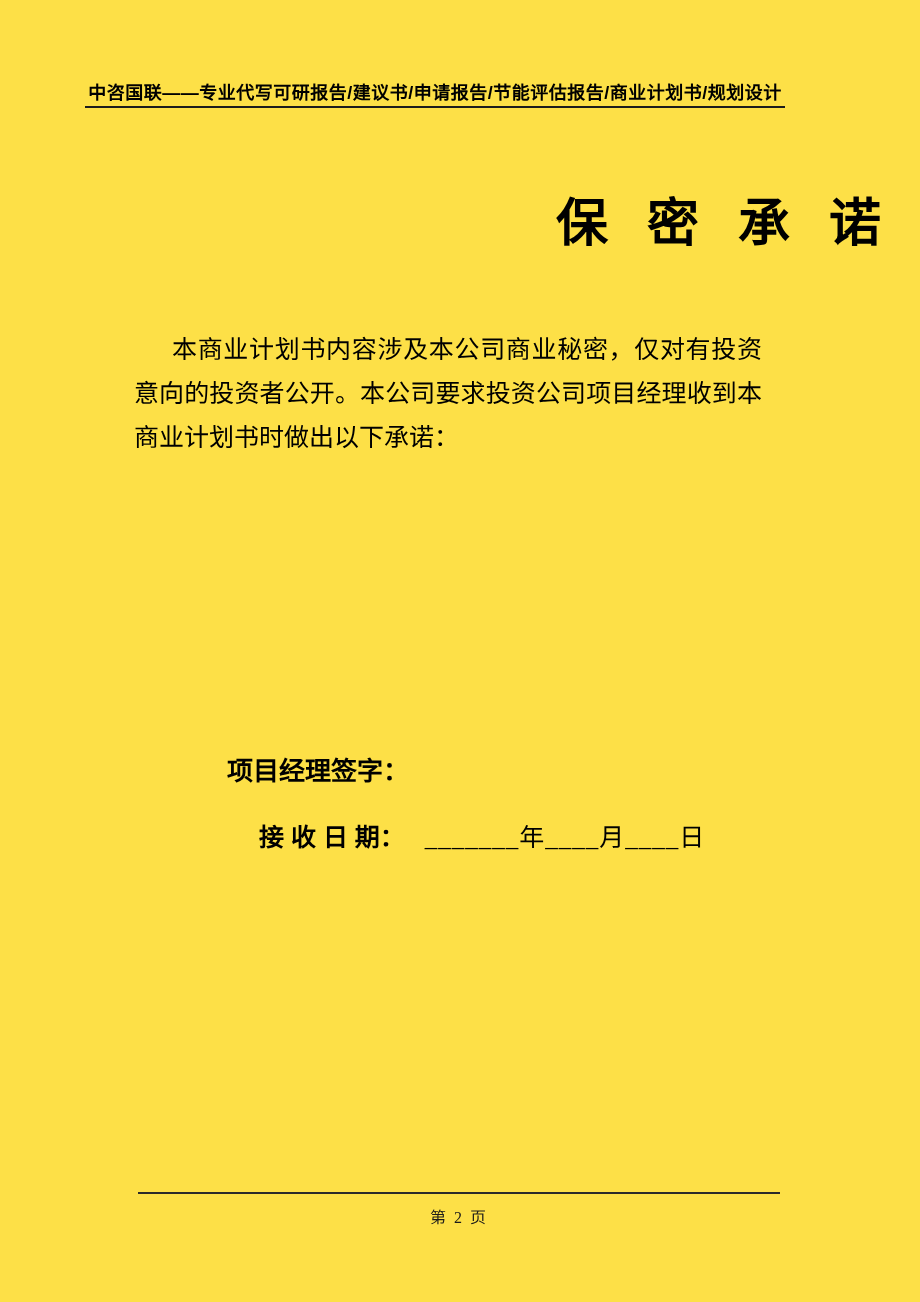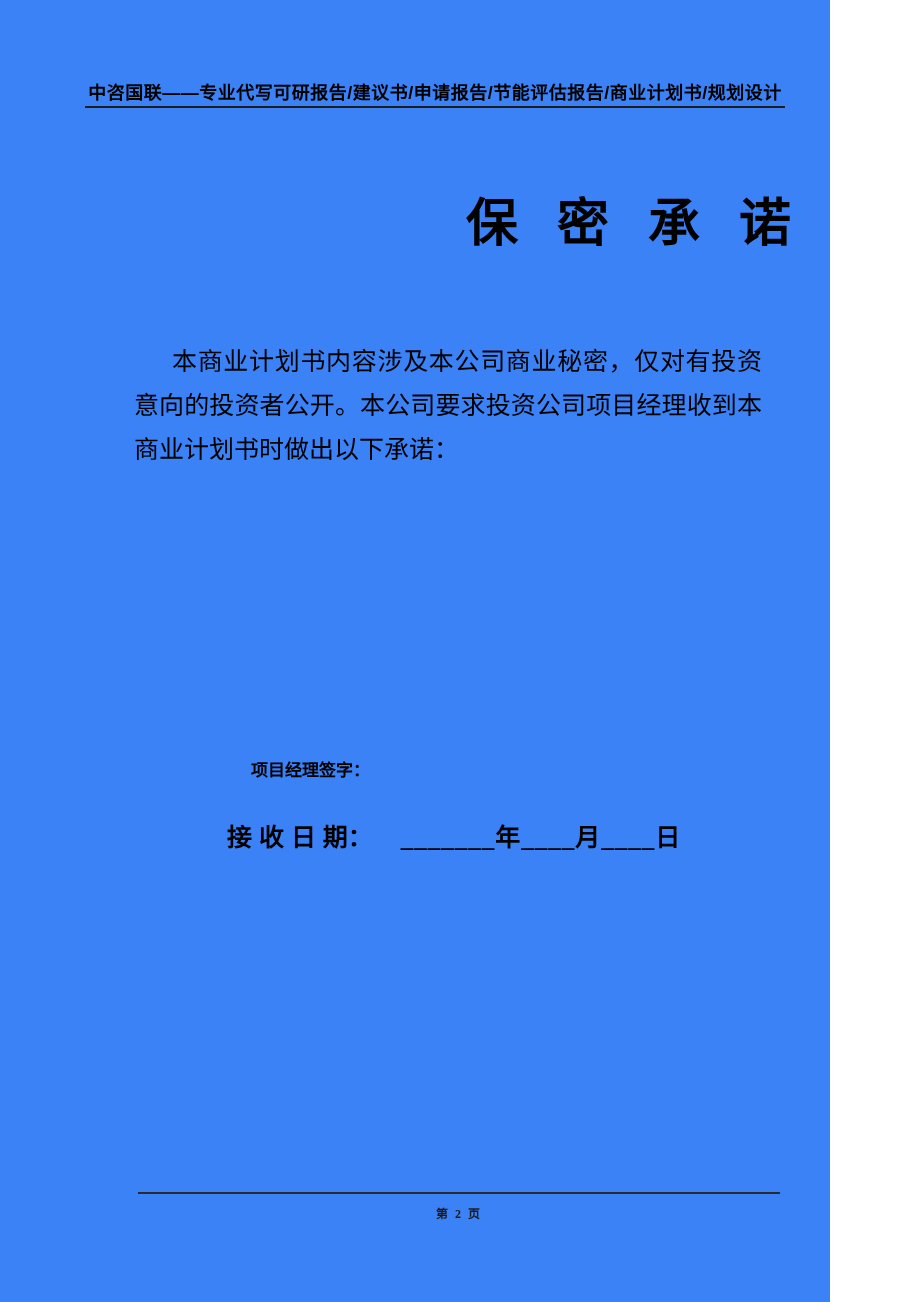--- a/index.html
+++ b/index.html
@@ -2,23 +2,23 @@
 <html lang="zh-CN"><head>
 <meta charset="utf-8">
 <style>
   html, body {
     margin: 0;
     padding: 0;
     background: #ffffff;
   }
   .page {
     position: relative;
-    width: 830px;
+    width: 920px;
     height: 1302px;
-    background: #3b82f6;
+    background: #fde047;
     overflow: hidden;
     font-family: "Liberation Serif", serif;
     color: #000;
   }
   
   .header-text {
     position: absolute;
     top: 83px;
     left: 85px;
     width: 700px;
@@ -60,74 +60,73 @@
     top: 328px;
     left: 134px;
     width: 628px;
     font-family: "Liberation Serif", serif;
     font-size: 25px;
     line-height: 44px;
     text-align: justify;
     color: #000;
   }
   .para {
-    margin: 12px 0 30px 0;
+    margin: 0 0 30px 0;
     text-indent: 38px;
   }
   
   .sig-manager {
     position: absolute;
     top: 756px;
     left: 227px;
     font-family: "Liberation Sans", sans-serif;
     font-weight: bold;
-    font-size: 17px;
+    font-size: 26px;
     line-height: 30px;
     color: #000;
-    margin-left: 24px;
   }
   .sig-date {
     position: absolute;
     top: 822px;
     left: 227px;
     font-size: 25px;
     line-height: 30px;
     white-space: nowrap;
     color: #000;
   }
   .sig-date .sig-date-label {
     font-family: "Liberation Sans", sans-serif;
     font-weight: bold;
+    margin-left: 32px;
   }
   .sig-date .sig-date-value {
     font-family: "Liberation Serif", serif;
-    font-weight: bold;
-    margin-left: 28px;
+    font-weight: normal;
+    margin-left: 20px;
     letter-spacing: 1px;
   }
   
   .footer-rule {
     position: absolute;
     top: 1192px;
     left: 138px;
     width: 642px;
     height: 0;
     border-top: 2px solid #2a2a2a;
   }
   .footer-page {
     position: absolute;
     top: 1204px;
     left: 138px;
     width: 642px;
     text-align: center;
     font-family: "Liberation Serif", serif;
-    font-size: 12px;
+    font-size: 16px;
     letter-spacing: 2px;
     color: #1a1a1a;
-    font-weight: bold;
   }
 </style>
 </head>
 <body>
 
 <div class="page">
 
   <div class="header-text">中咨国联——专业代写可研报告/建议书/申请报告/节能评估报告/商业计划书/规划设计</div>
   <div class="header-rule"></div>
 

